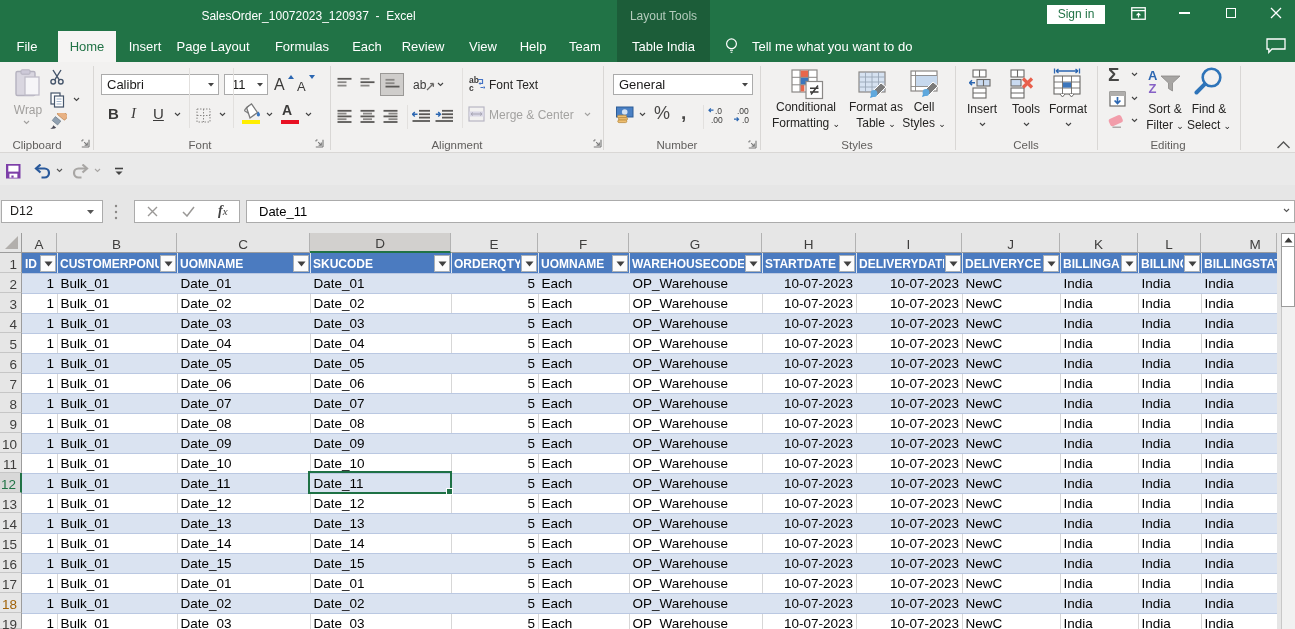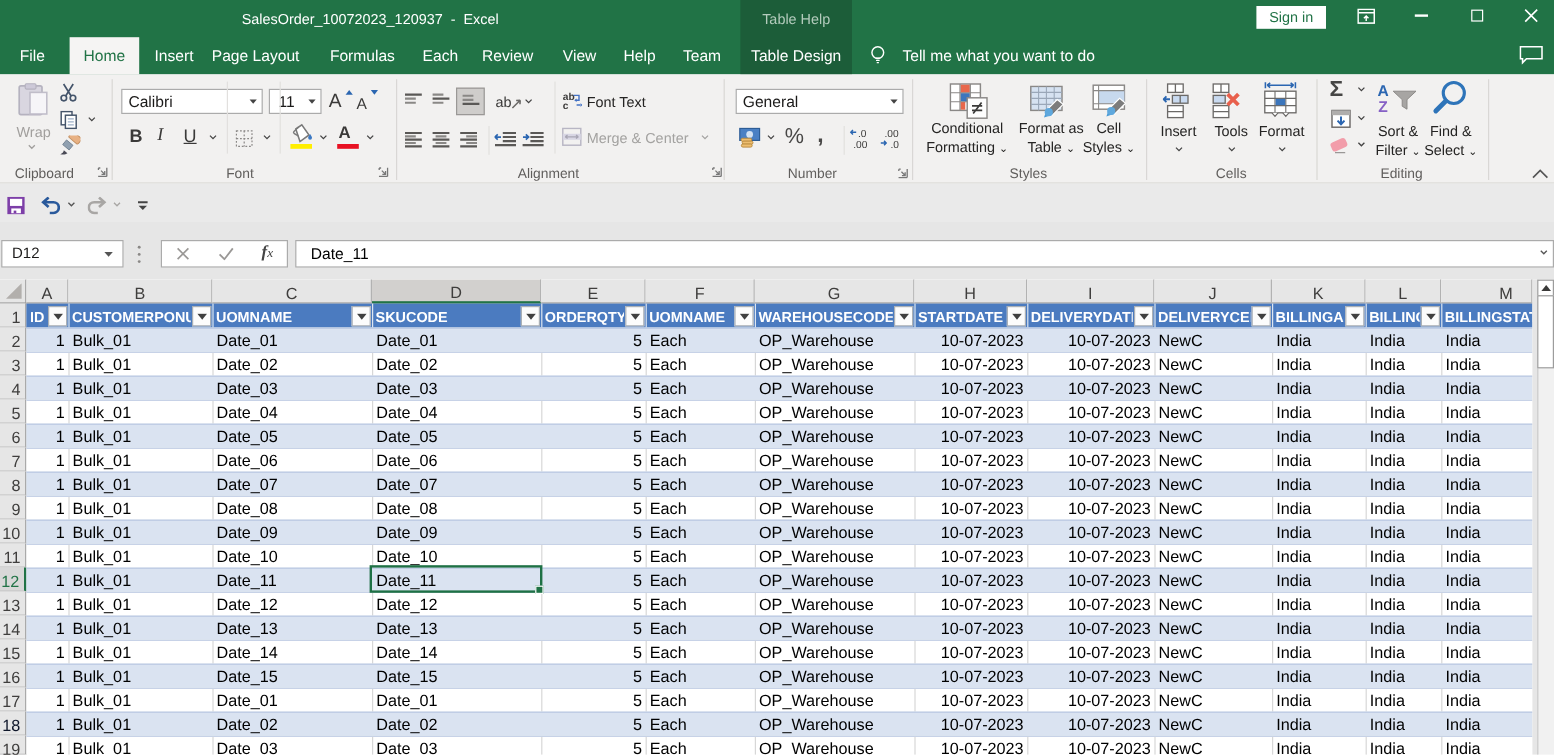--- a/index.html
+++ b/index.html
@@ -2,21 +2,21 @@
 <html><head><meta charset="utf-8"><style>
 *{margin:0;padding:0;box-sizing:border-box;}
 html,body{width:1295px;height:629px;overflow:hidden;}
 body{font-family:"Liberation Sans",sans-serif;position:relative;background:#fff;}
 .a{position:absolute;}
 .lbl{font-size:11.5px;color:#605e5c;text-align:center;}
 .btxt{font-size:12px;color:#252423;text-align:center;line-height:15.5px;}
 </style></head><body>
 <div class="a" style="left:0;top:0;width:1295px;height:62px;background:#217346"></div>
 <div class="a" style="left:617px;top:0;width:93px;height:62px;background:#1c5d39"></div>
-<div class="a" style="left:617px;top:9px;width:93px;text-align:center;font-size:12px;color:#b3cbbc">Table Help</div>
+<div class="a" style="left:617px;top:9px;width:93px;text-align:center;font-size:12px;color:#b3cbbc">Layout Tools</div>
 <div class="a" style="left:0;top:9px;width:617px;text-align:center;font-size:12px;color:#fff">SalesOrder_10072023_120937&nbsp;&nbsp;-&nbsp;&nbsp;Excel</div>
 <div class="a" style="left:1047px;top:5px;width:58px;height:19px;background:#fff;font-size:12px;color:#217346;text-align:center;line-height:19px">Sign in</div>
 <svg class="a" style="left:1131px;top:7px" width="15" height="13" viewBox="0 0 15 13">
     <rect x="0.75" y="0.75" width="13.5" height="11.5" fill="none" stroke="#fff" stroke-width="1.3"></rect>
     <line x1="1" y1="3.6" x2="14" y2="3.6" stroke="#fff" stroke-width="1.3"></line>
     <path d="M7.5 10.5v-4 M5.6 8.3l1.9-2 1.9 2" fill="none" stroke="#fff" stroke-width="1.2"></path>
   </svg>
 <div class="a" style="left:1179px;top:12px;width:11px;height:1.5px;background:#fff"></div>
 <div class="a" style="left:1226px;top:8px;width:10px;height:10px;border:1.4px solid #fff"></div>
 <svg class="a" style="left:1270px;top:7px" width="12" height="12" viewBox="0 0 12 12">
@@ -26,21 +26,21 @@
 <div class="a" style="left:-28px;top:39px;width:110px;text-align:center;font-size:13px;color:#fff">File</div>
 <div class="a" style="left:90px;top:39px;width:110px;text-align:center;font-size:13px;color:#fff">Insert</div>
 <div class="a" style="left:158px;top:39px;width:110px;text-align:center;font-size:13px;color:#fff">Page Layout</div>
 <div class="a" style="left:247px;top:39px;width:110px;text-align:center;font-size:13px;color:#fff">Formulas</div>
 <div class="a" style="left:312px;top:39px;width:110px;text-align:center;font-size:13px;color:#fff">Each</div>
 <div class="a" style="left:368px;top:39px;width:110px;text-align:center;font-size:13px;color:#fff">Review</div>
 <div class="a" style="left:428px;top:39px;width:110px;text-align:center;font-size:13px;color:#fff">View</div>
 <div class="a" style="left:478px;top:39px;width:110px;text-align:center;font-size:13px;color:#fff">Help</div>
 <div class="a" style="left:530px;top:39px;width:110px;text-align:center;font-size:13px;color:#fff">Team</div>
 <div class="a" style="left:58px;top:39px;width:58px;text-align:center;font-size:13px;color:#217346">Home</div>
-<div class="a" style="left:617px;top:39px;width:93px;text-align:center;font-size:13px;color:#fff">Table Design</div>
+<div class="a" style="left:617px;top:39px;width:93px;text-align:center;font-size:13px;color:#fff">Table India</div>
 <svg class="a" style="left:725px;top:38px" width="13" height="17" viewBox="0 0 13 17">
     <circle cx="6.5" cy="5.8" r="4.9" fill="none" stroke="#fff" stroke-width="1.2"></circle>
     <path d="M4.7 10.5h3.6M5 12.3h3M5.6 14.2h1.8" stroke="#fff" stroke-width="1.1"></path>
   </svg>
 <div class="a" style="left:752px;top:39px;font-size:13px;color:#fff">Tell me what you want to do</div>
 <svg class="a" style="left:1266px;top:38px" width="20" height="16" viewBox="0 0 20 16">
     <path d="M1 1h18v10h-13l-3.2 3.4v-3.4h-1.8z" fill="none" stroke="#fff" stroke-width="1.3"></path>
   </svg>
 <div class="a" style="left:0;top:62px;width:1295px;height:91px;background:#f2f1f0;border-bottom:1px solid #d9d7d5"></div>
 <div class="a" style="left:93px;top:66px;width:1px;height:84px;background:#d9d7d5"></div>
@@ -439,21 +439,21 @@
 <div class="a" style="left:0;top:393px;width:22px;height:20px;background:#e6e6e6;border-right:1px solid #9c9c9c;border-bottom:1px solid #c6c6c6;font-size:13.5px;color:#3f3e3d;text-align:right;line-height:23.5px;padding-right:4px">8</div>
 <div class="a" style="left:0;top:413px;width:22px;height:20px;background:#e6e6e6;border-right:1px solid #9c9c9c;border-bottom:1px solid #c6c6c6;font-size:13.5px;color:#3f3e3d;text-align:right;line-height:23.5px;padding-right:4px">9</div>
 <div class="a" style="left:0;top:433px;width:22px;height:20px;background:#e6e6e6;border-right:1px solid #9c9c9c;border-bottom:1px solid #c6c6c6;font-size:13.5px;color:#3f3e3d;text-align:right;line-height:23.5px;padding-right:4px">10</div>
 <div class="a" style="left:0;top:453px;width:22px;height:20px;background:#e6e6e6;border-right:1px solid #9c9c9c;border-bottom:1px solid #c6c6c6;font-size:13.5px;color:#3f3e3d;text-align:right;line-height:23.5px;padding-right:4px">11</div>
 <div class="a" style="left:0;top:473px;width:22px;height:20px;background:#d8d8d8;border-right:2px solid #217346;border-bottom:1px solid #c6c6c6;font-size:13.5px;color:#217346;text-align:right;line-height:23.5px;padding-right:4px">12</div>
 <div class="a" style="left:0;top:493px;width:22px;height:20px;background:#e6e6e6;border-right:1px solid #9c9c9c;border-bottom:1px solid #c6c6c6;font-size:13.5px;color:#3f3e3d;text-align:right;line-height:23.5px;padding-right:4px">13</div>
 <div class="a" style="left:0;top:513px;width:22px;height:20px;background:#e6e6e6;border-right:1px solid #9c9c9c;border-bottom:1px solid #c6c6c6;font-size:13.5px;color:#3f3e3d;text-align:right;line-height:23.5px;padding-right:4px">14</div>
 <div class="a" style="left:0;top:533px;width:22px;height:20px;background:#e6e6e6;border-right:1px solid #9c9c9c;border-bottom:1px solid #c6c6c6;font-size:13.5px;color:#3f3e3d;text-align:right;line-height:23.5px;padding-right:4px">15</div>
 <div class="a" style="left:0;top:553px;width:22px;height:20px;background:#e6e6e6;border-right:1px solid #9c9c9c;border-bottom:1px solid #c6c6c6;font-size:13.5px;color:#3f3e3d;text-align:right;line-height:23.5px;padding-right:4px">16</div>
 <div class="a" style="left:0;top:573px;width:22px;height:20px;background:#e6e6e6;border-right:1px solid #9c9c9c;border-bottom:1px solid #c6c6c6;font-size:13.5px;color:#3f3e3d;text-align:right;line-height:23.5px;padding-right:4px">17</div>
-<div class="a" style="left:0;top:593px;width:22px;height:20px;background:#e6e6e6;border-right:1px solid #9c9c9c;border-bottom:1px solid #c6c6c6;font-size:13.5px;color:#0f172a;text-align:right;line-height:23.5px;padding-right:4px">18</div>
+<div class="a" style="left:0;top:593px;width:22px;height:20px;background:#e6e6e6;border-right:1px solid #9c9c9c;border-bottom:1px solid #c6c6c6;font-size:13.5px;color:#a16207;text-align:right;line-height:23.5px;padding-right:4px">18</div>
 <div class="a" style="left:0;top:613px;width:22px;height:16px;background:#e6e6e6;border-right:1px solid #9c9c9c;border-bottom:1px solid #c6c6c6;font-size:13.5px;color:#3f3e3d;text-align:right;line-height:23.5px;padding-right:4px">19</div>
 <div class="a" style="left:22px;top:253px;width:1255px;height:20px;background:#4b7bc0"></div>
 <div class="a" style="left:25px;top:255px;width:14px;height:17px;overflow:hidden;font-size:12px;font-weight:bold;color:#fff;white-space:nowrap;line-height:18px">ID</div>
 <div class="a" style="left:40px;top:255px;width:16px;height:17px;background:#fcfcfc;border:1px solid #aab0b6"></div>
 <svg class="a" style="left:44px;top:261px" width="9" height="6" viewBox="0 0 9 6">
     <path d="M0.5 0.5h8L4.5 5.5z" fill="#404040"></path>
   </svg>
 <div class="a" style="left:60px;top:255px;width:99px;height:17px;overflow:hidden;font-size:12px;font-weight:bold;color:#fff;white-space:nowrap;line-height:18px">CUSTOMERPONUMBER</div>
 <div class="a" style="left:160px;top:255px;width:16px;height:17px;background:#fcfcfc;border:1px solid #aab0b6"></div>
 <svg class="a" style="left:164px;top:261px" width="9" height="6" viewBox="0 0 9 6">

